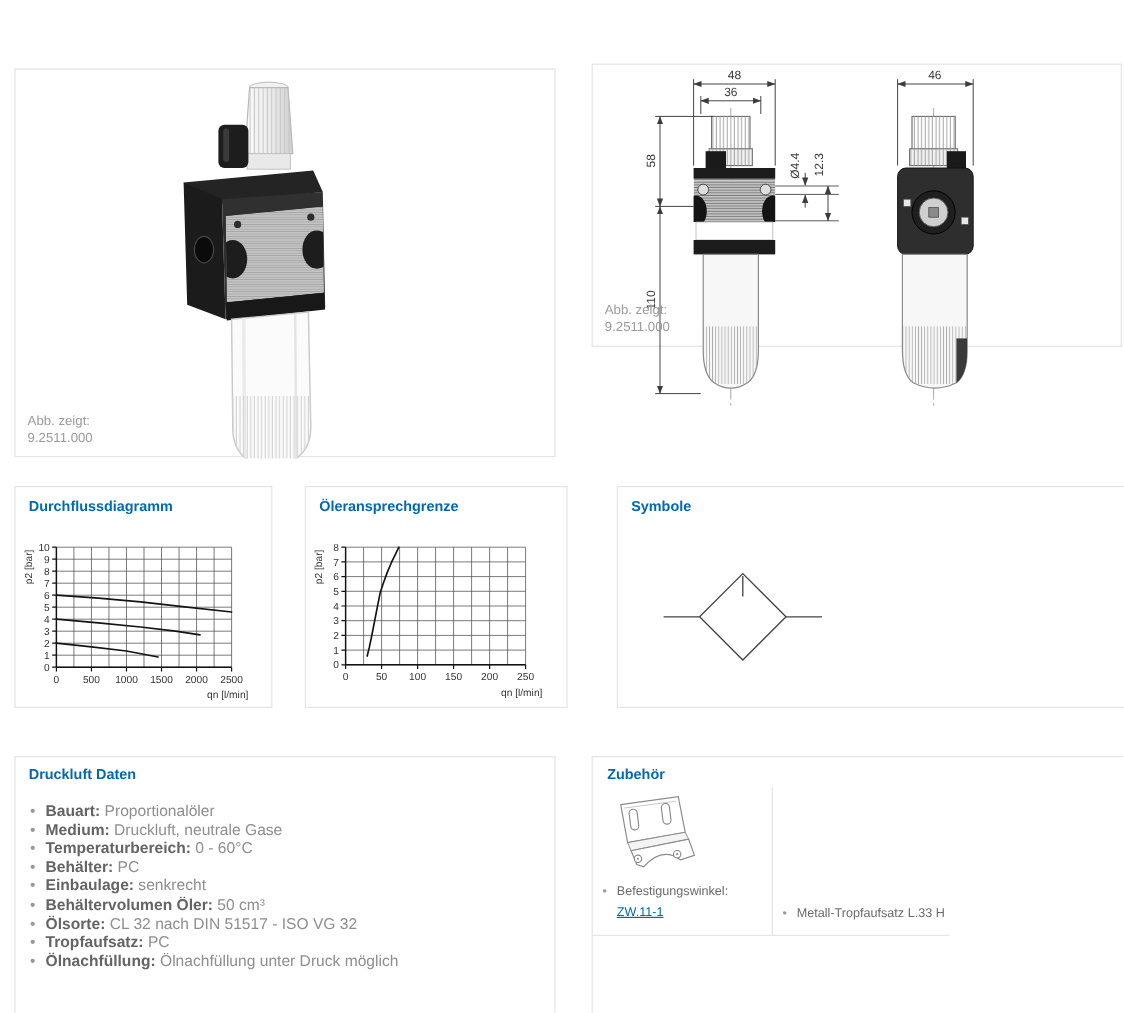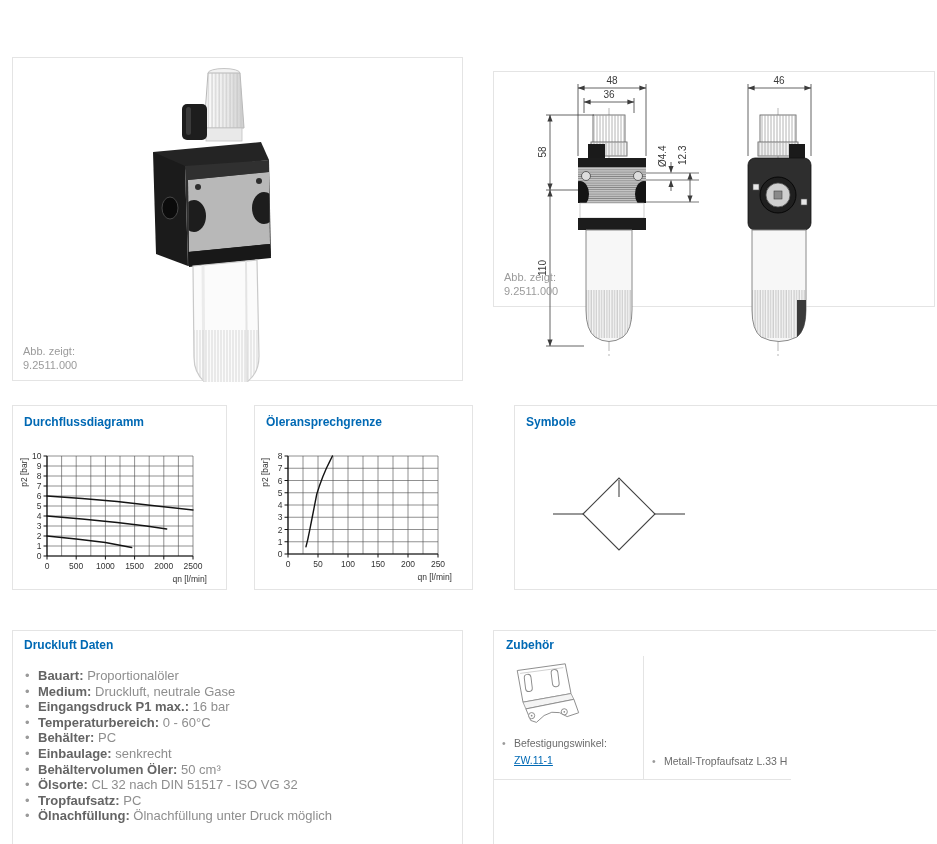--- a/index.html
+++ b/index.html
@@ -91,21 +91,21 @@
         <line x1="233" y1="203" x2="234" y2="330" stroke="#e4e4e4" stroke-width="2"></line>
         <rect x="178" y="272" width="72" height="58" fill="url(#vknurl)"></rect>
       </g>
     </svg>
     <div class="caption">
       <div>Abb. zeigt:</div>
       <div>9.2511.000</div>
     </div>
   </div>
 
-  <div class="panel" style="left:493px;top:71px;width:442px;height:236px">
+  <div class="panel" style="left:493px;top:53px;width:442px;height:236px">
     <svg width="442" height="290" viewBox="0 0 442 290">
       <defs>
         <marker id="ma" markerWidth="8" markerHeight="8" refX="6.6" refY="4" orient="auto-start-reverse" markerUnits="userSpaceOnUse">
           <path d="M0,1.4 L6.8,4 L0,6.6 Z" fill="#3c3c3c"></path>
         </marker>
         <pattern id="dribs" width="3" height="5" patternUnits="userSpaceOnUse">
           <line x1="1" y1="0" x2="1" y2="5" stroke="#9f9f9f" stroke-width="0.8"></line>
         </pattern>
         <pattern id="dhatch" width="4" height="2.2" patternUnits="userSpaceOnUse">
           <rect width="4" height="2.2" fill="#c6c6c6"></rect>
@@ -344,21 +344,20 @@
         <line x1="104" y1="44" x2="104" y2="61"></line>
       </g>
     </svg>
   </div>
 
   <div class="panel" style="left:12px;top:630px;width:451px;height:216px">
     <div class="ph" style="margin-top:7px">Druckluft Daten</div>
     <ul class="tech">
         <li><span class="tl">Bauart:</span><span class="tv"> Proportionalöler</span></li>
         <li><span class="tl">Medium:</span><span class="tv"> Druckluft, neutrale Gase</span></li>
-        <li><span class="tl">Eingangsdruck P1 max.:</span><span class="tv"> 16 bar</span></li>
         <li><span class="tl">Temperaturbereich:</span><span class="tv"> 0 - 60°C</span></li>
         <li><span class="tl">Behälter:</span><span class="tv"> PC</span></li>
         <li><span class="tl">Einbaulage:</span><span class="tv"> senkrecht</span></li>
         <li><span class="tl">Behältervolumen Öler:</span><span class="tv"> 50 cm³</span></li>
         <li><span class="tl">Ölsorte:</span><span class="tv"> CL 32 nach DIN 51517 - ISO VG 32</span></li>
         <li><span class="tl">Tropfaufsatz:</span><span class="tv"> PC</span></li>
         <li><span class="tl">Ölnachfüllung:</span><span class="tv"> Ölnachfüllung unter Druck möglich</span></li>
       </ul>
   </div>
 

